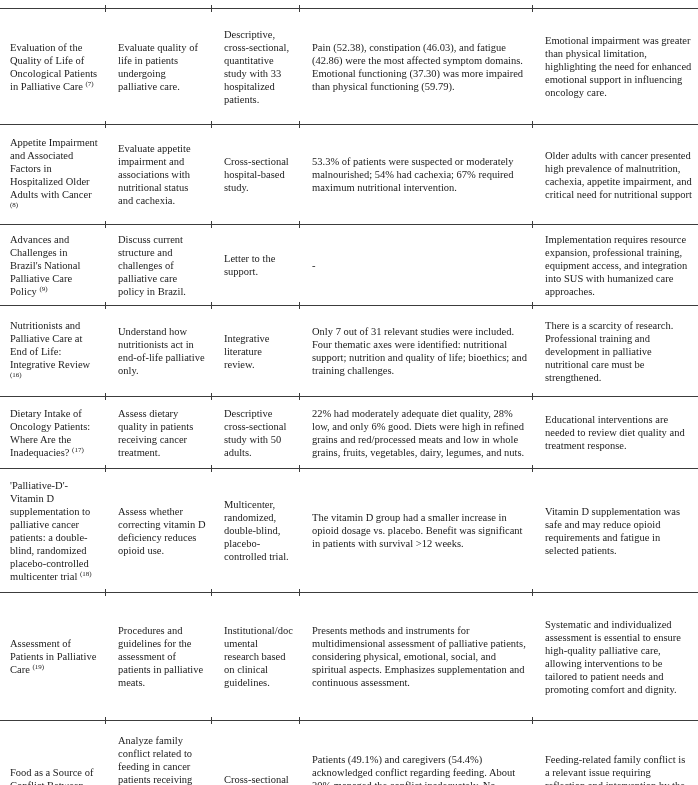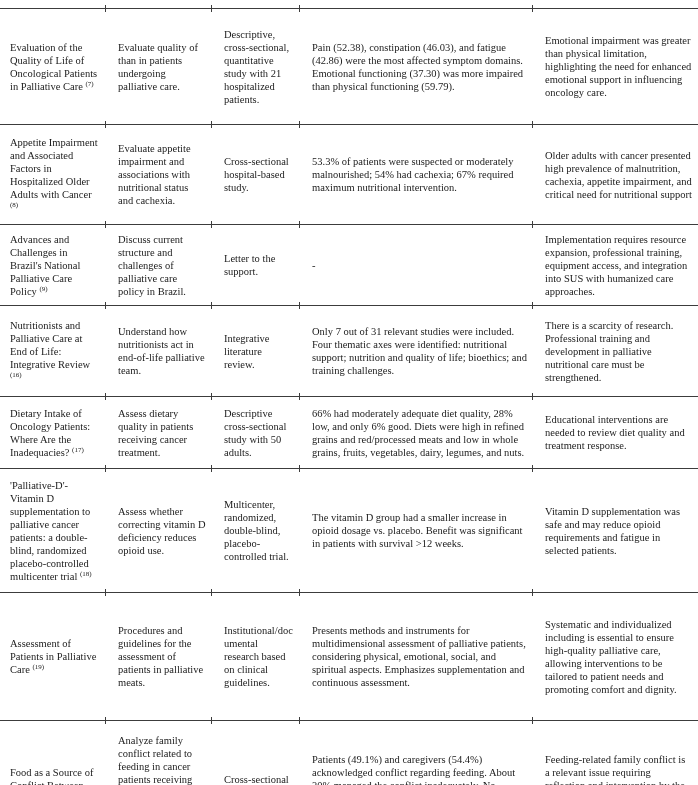--- a/index.html
+++ b/index.html
@@ -73,66 +73,66 @@
   <colgroup>
     <col style="width:106px">
     <col style="width:106px">
     <col style="width:88px">
     <col style="width:233px">
     <col style="width:165px">
   </colgroup>
   <tbody>
     <tr class="r1">
       <td><span>Evaluation of the Quality of Life of Oncological Patients in Palliative Care</span> <sup class="ref">(7)</sup></td>
-      <td>Evaluate quality of than in patients undergoing palliative care.</td>
-      <td>Descriptive, cross-sectional, quantitative study with 21 hospitalized patients.</td>
+      <td>Evaluate quality of life in patients undergoing palliative care.</td>
+      <td>Descriptive, cross-sectional, quantitative study with 33 hospitalized patients.</td>
       <td>Pain (52.38), constipation (46.03), and fatigue (42.86) were the most affected symptom domains. Emotional functioning (37.30) was more impaired than physical functioning (59.79).</td>
       <td>Emotional impairment was greater than physical limitation, highlighting the need for enhanced emotional support in influencing oncology care.</td>
     </tr>
     <tr class="r2">
       <td><span>Appetite Impairment and Associated Factors in Hospitalized Older Adults with Cancer</span> <sup class="ref">(8)</sup></td>
       <td>Evaluate appetite impairment and associations with nutritional status and cachexia.</td>
       <td>Cross-sectional hospital-based study.</td>
       <td>53.3% of patients were suspected or moderately malnourished; 54% had cachexia; 67% required maximum nutritional intervention.</td>
       <td>Older adults with cancer presented high prevalence of malnutrition, cachexia, appetite impairment, and critical need for nutritional support</td>
     </tr>
     <tr class="r3">
       <td><span>Advances and Challenges in Brazil's National Palliative Care Policy</span> <sup class="ref">(9)</sup></td>
       <td>Discuss current structure and challenges of palliative care policy in Brazil.</td>
       <td>Letter to the support.</td>
       <td class="center">-</td>
       <td>Implementation requires resource expansion, professional training, equipment access, and integration into SUS with humanized care approaches.</td>
     </tr>
     <tr class="r4">
       <td><span>Nutritionists and Palliative Care at End of Life: Integrative Review</span> <sup class="ref">(16)</sup></td>
-      <td>Understand how nutritionists act in end-of-life palliative team.</td>
+      <td>Understand how nutritionists act in end-of-life palliative only.</td>
       <td>Integrative literature review.</td>
       <td>Only 7 out of 31 relevant studies were included. Four thematic axes were identified: nutritional support; nutrition and quality of life; bioethics; and training challenges.</td>
       <td>There is a scarcity of research. Professional training and development in palliative nutritional care must be strengthened.</td>
     </tr>
     <tr class="r5">
       <td><span>Dietary Intake of Oncology Patients: Where Are the Inadequacies?</span> <sup class="ref">(17)</sup></td>
       <td>Assess dietary quality in patients receiving cancer treatment.</td>
       <td>Descriptive cross-sectional study with 50 adults.</td>
-      <td>66% had moderately adequate diet quality, 28% low, and only 6% good. Diets were high in refined grains and red/processed meats and low in whole grains, fruits, vegetables, dairy, legumes, and nuts.</td>
+      <td>22% had moderately adequate diet quality, 28% low, and only 6% good. Diets were high in refined grains and red/processed meats and low in whole grains, fruits, vegetables, dairy, legumes, and nuts.</td>
       <td>Educational interventions are needed to review diet quality and treatment response.</td>
     </tr>
     <tr class="r6">
       <td><span>'Palliative-D'- Vitamin D supplementation to palliative cancer patients: a double-blind, randomized placebo-controlled multicenter trial</span> <sup class="ref">(18)</sup></td>
       <td>Assess whether correcting vitamin D deficiency reduces opioid use.</td>
       <td>Multicenter, randomized, double-blind, placebo-controlled trial.</td>
       <td>The vitamin D group had a smaller increase in opioid dosage vs. placebo. Benefit was significant in patients with survival &gt;12 weeks.</td>
       <td>Vitamin D supplementation was safe and may reduce opioid requirements and fatigue in selected patients.</td>
     </tr>
     <tr class="r7">
       <td><span>Assessment of Patients in Palliative Care</span> <sup class="ref">(19)</sup></td>
       <td>Procedures and guidelines for the assessment of patients in palliative meats.</td>
       <td>Institutional/documental research based on clinical guidelines.</td>
       <td>Presents methods and instruments for multidimensional assessment of palliative patients, considering physical, emotional, social, and spiritual aspects. Emphasizes supplementation and continuous assessment.</td>
-      <td>Systematic and individualized including is essential to ensure high-quality palliative care, allowing interventions to be tailored to patient needs and promoting comfort and dignity.</td>
+      <td>Systematic and individualized assessment is essential to ensure high-quality palliative care, allowing interventions to be tailored to patient needs and promoting comfort and dignity.</td>
     </tr>
     <tr class="r8">
       <td><span>Food as a Source of Conflict Between Patient and Family in Palliative Care</span> </td>
       <td>Analyze family conflict related to feeding in cancer patients receiving palliative care, including contributing factors and management strategies.</td>
       <td>Cross-sectional observational study.</td>
       <td>Patients (49.1%) and caregivers (54.4%) acknowledged conflict regarding feeding. About 30% managed the conflict inadequately. No variables were statistically associated with conflict occurrence (p &lt; 0.05), except perceived patient nutritional need.</td>
       <td>Feeding-related family conflict is a relevant issue requiring reflection and intervention by the healthcare team, as the factors influencing its emergence are complex and not fully defined.</td>
     </tr>
   </tbody>
 </table>

